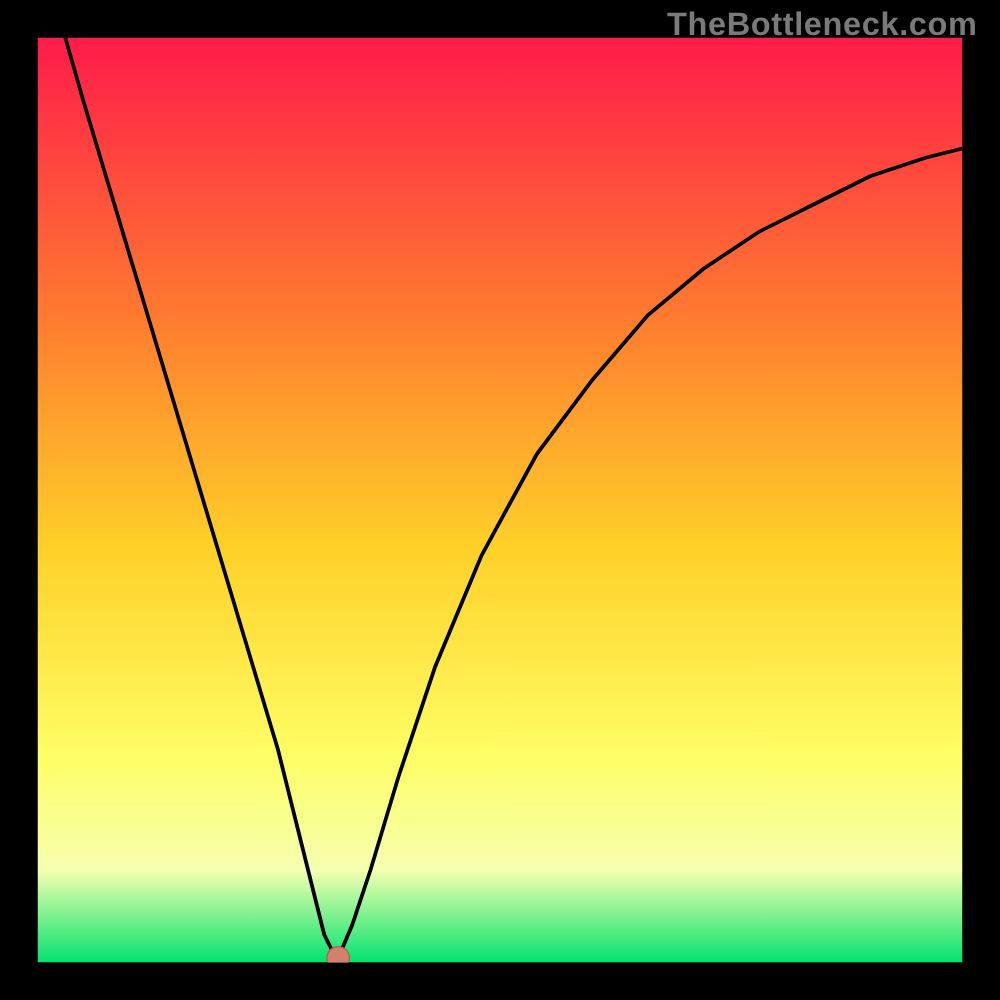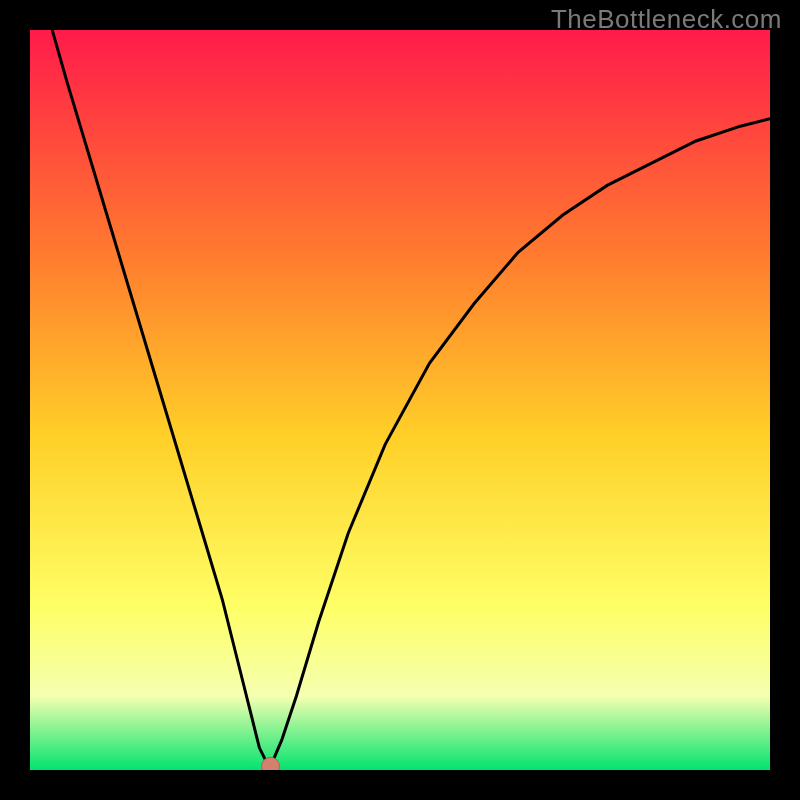--- a/index.html
+++ b/index.html
@@ -16,21 +16,21 @@
     width: 800px;
     height: 800px;
     background: #000;
   }
   .watermark {
     position: absolute;
     top: 4px;
     right: 18px;
     color: #7a7a7a;
     font-size: 26px;
-    font-weight: 400;
+    font-weight: 700;
     letter-spacing: 0.5px;
     user-select: none;
   }
   .plot-wrap {
     position: absolute;
     left: 30px;
     top: 30px;
     width: 740px;
     height: 740px;
     background: #000;

